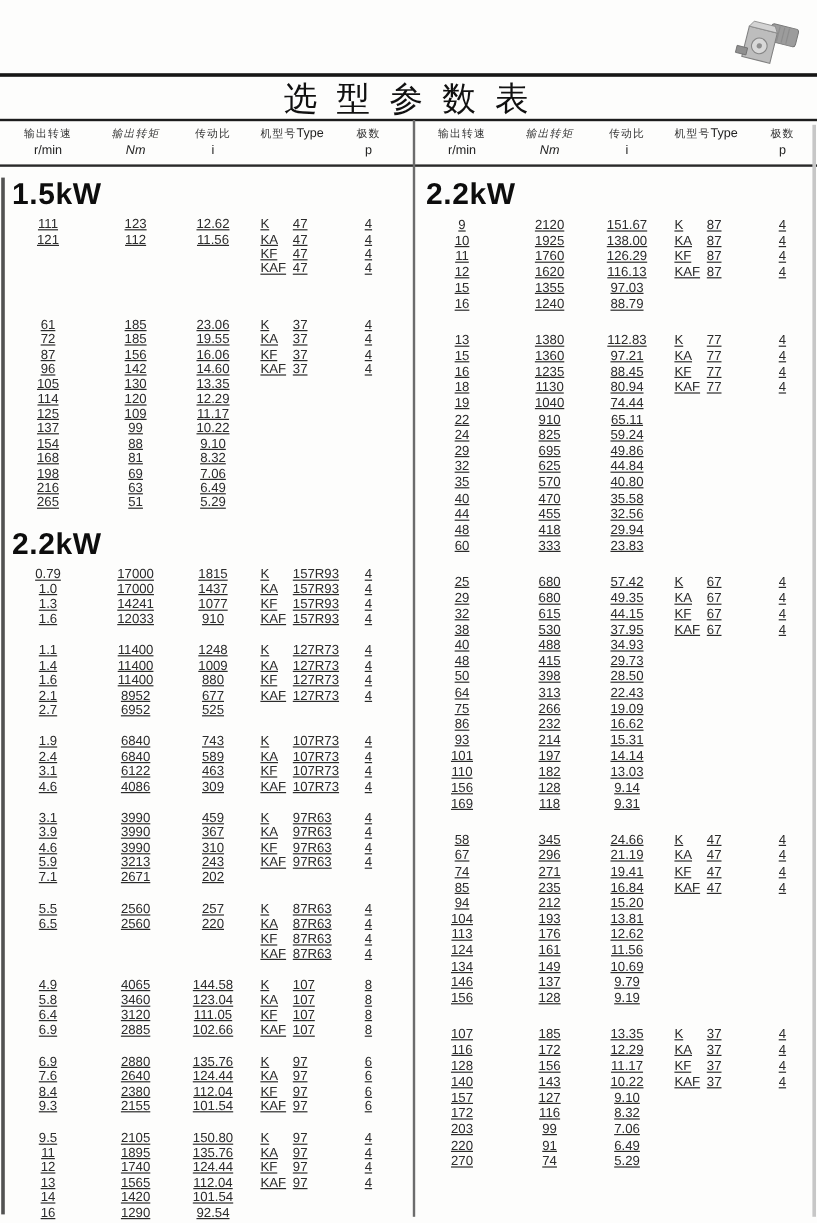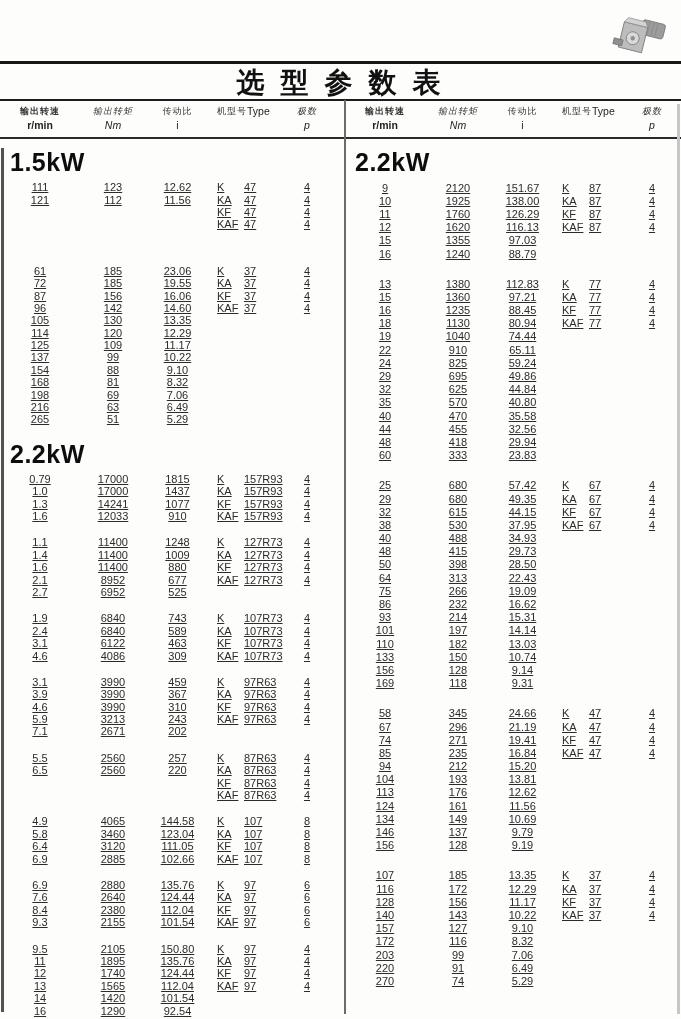--- a/index.html
+++ b/index.html
@@ -11,32 +11,32 @@
   
   .top-rule{position:absolute;left:0;top:61px;width:681px;height:3px;background:#161616;}
   .title-rule{position:absolute;left:0;top:99px;width:681px;height:2px;background:#1d1d1d;}
   .header-rule{position:absolute;left:0;top:137px;width:681px;height:1.5px;background:#2a2a2a;}
   .v-divider{position:absolute;left:344px;top:100px;width:2px;height:914px;background:#6c6c6c;}
   .scan-edge-left{position:absolute;left:1px;top:148px;width:2.5px;height:864px;background:#343434;opacity:.85;}
   .scan-edge-right{position:absolute;left:677px;top:104px;width:3px;height:910px;background:#c7c7c7;}
   
   .page-title{
     position:absolute;left:0;top:64px;width:681px;text-align:center;
-    font-size:28px;font-weight:700;letter-spacing:16px;padding-left:12px;box-sizing:border-box;
+    font-size:28px;font-weight:400;letter-spacing:16px;padding-left:12px;box-sizing:border-box;
     color:#111;
   }
   
   .motor{position:absolute;left:612px;top:14px;width:56px;height:46px;}
   
   .half-header{position:absolute;top:104px;display:flex;}
   .half-header.left{left:2px;width:336px;}
   .half-header.right{left:347px;width:334px;}
   .hcell{text-align:right;}
-  .hcell.c0{width:76px;font-weight:bold;}.hcell.c1{width:70px;font-style:italic;}.hcell.c2{width:59px;}
-  .hcell.c3{width:80px;}.hcell.c4{width:40px;font-style:italic;}
+  .hcell.c0{width:76px;}.hcell.c1{width:70px;font-style:italic;}.hcell.c2{width:59px;}
+  .hcell.c3{width:80px;}.hcell.c4{width:40px;}
   .hcn{font-size:9px;letter-spacing:1px;color:#333;line-height:14px;}
   .hunit{font-size:10.5px;color:#222;line-height:14px;}
   
   .datacol{position:absolute;top:140px;}
   .datacol[data-col="0"]{left:2px;width:340px;}
   .datacol[data-col="1"]{left:347px;width:334px;}
   .heading{font-size:25px;font-weight:700;line-height:28px;margin:8px 0 5px 8px;color:#0d0d0d;letter-spacing:.5px;}
   .section + .section .heading{margin-top:2px;}
   .block{margin-bottom:14px;text-decoration:underline;}
   .datacol[data-col="1"] .block{margin-bottom:17px;}
@@ -1015,30 +1015,20 @@
           <div class="c0">110</div>
           <div class="c1">182</div>
           <div class="c2">13.03</div>
           <div class="c3">
             <span class="pfx"></span>
             <span class="mdl"></span>
           </div>
           <div class="c4"></div>
         </div>
         <div class="row">
-          <div class="c0">133</div>
-          <div class="c1">150</div>
-          <div class="c2">10.74</div>
-          <div class="c3">
-            <span class="pfx"></span>
-            <span class="mdl"></span>
-          </div>
-          <div class="c4"></div>
-        </div>
-        <div class="row">
           <div class="c0">156</div>
           <div class="c1">128</div>
           <div class="c2">9.14</div>
           <div class="c3">
             <span class="pfx"></span>
             <span class="mdl"></span>
           </div>
           <div class="c4"></div>
         </div>
         <div class="row">

